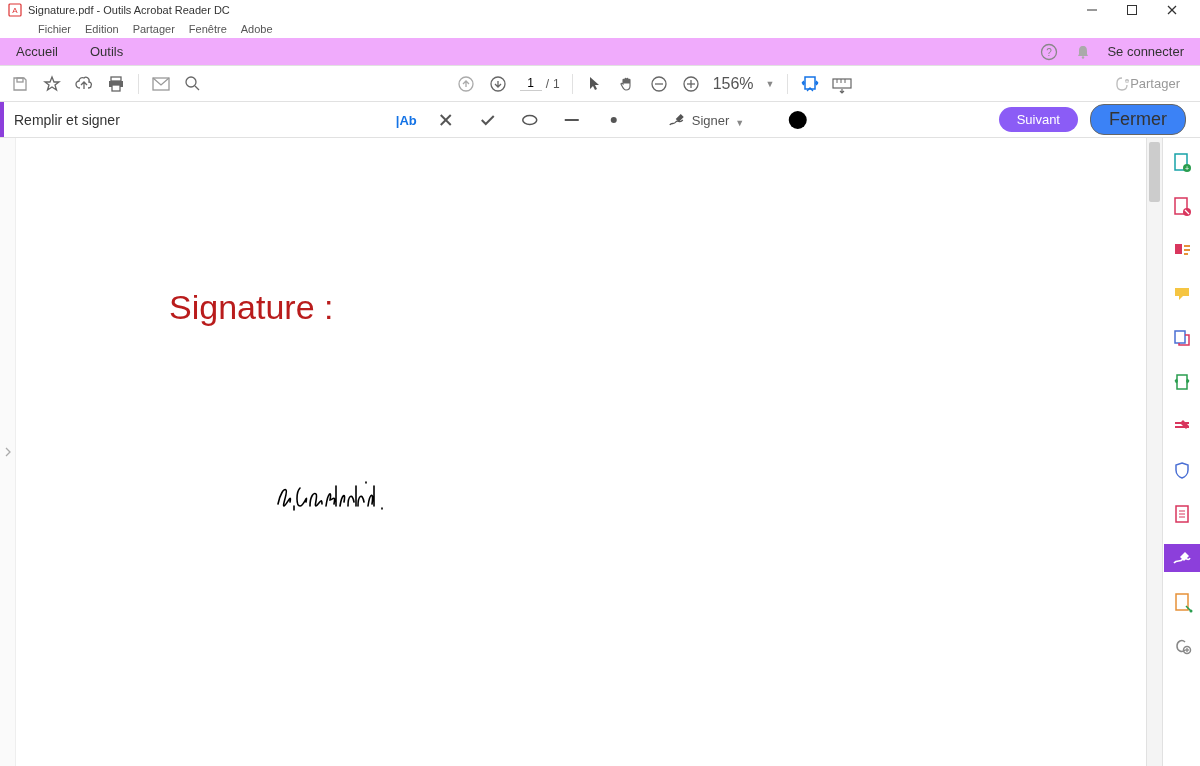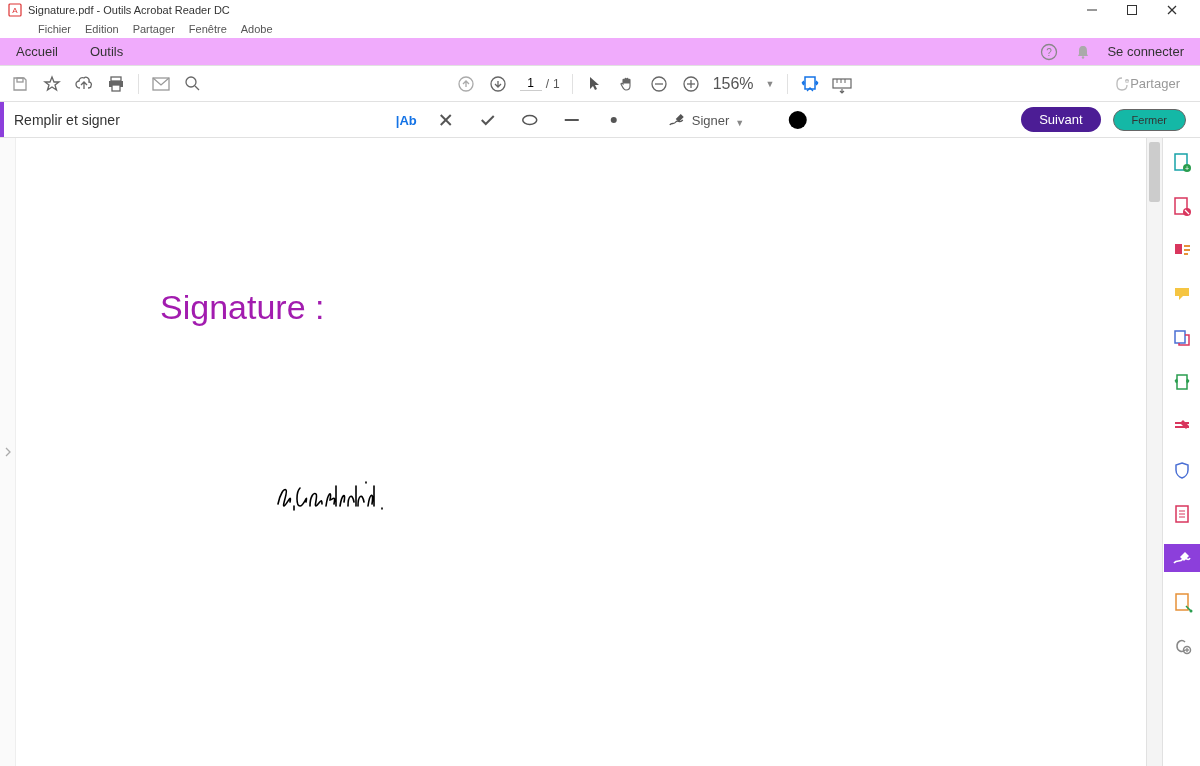--- a/index.html
+++ b/index.html
@@ -32,27 +32,27 @@
 
 .fillsign { height: 36px; border-bottom: 1px solid #e1e1e1; display: flex; align-items: center; padding: 0 14px; position: relative; }
 .fillsign .leftaccent { position: absolute; left: 0; top: 0; bottom: 0; width: 4px; background: #8c3fdb; }
 .fillsign .label { font-size: 14px; color: #333; }
 .fillsign .tools { position: absolute; left: 50%; transform: translateX(-50%); display: flex; align-items: center; gap: 22px; }
 .fillsign .tools .tool { width: 20px; height: 20px; display: flex; align-items: center; justify-content: center; color: #555; }
 .fillsign .tools .tool.active { color: #0f172a; }
 .fillsign .signer { display: flex; align-items: flex-end; gap: 6px; color: #555; font-size: 13px; }
 .colordot { width: 18px; height: 18px; border-radius: 50%; background: #000; }
 .fillsign .rightbtns { margin-left: auto; display: flex; gap: 12px; align-items: center; }
-.btn-primary { background: #4c1d95; color: #fff; border-radius: 14px; padding: 5px 18px; font-size: 13px; border: none; }
-.btn-outline { background: #14b8a6; color: #333; border: 1px solid #666; border-radius: 14px; padding: 4px 18px; font-size: 11px; }
+.btn-primary { background: #8b5cf6; color: #fff; border-radius: 14px; padding: 5px 18px; font-size: 13px; border: none; }
+.btn-outline { background: #3b82f6; color: #333; border: 1px solid #666; border-radius: 14px; padding: 4px 18px; font-size: 18px; }
 
 .content { position: absolute; top: 138px; bottom: 0; left: 0; right: 0; display: flex; }
 .leftgutter { width: 16px; background: #fafafa; border-right: 1px solid #eee; display: flex; align-items: center; justify-content: center; color: #aaa; }
 .page { flex: 1; background: #fff; position: relative; overflow: hidden; }
-.page .sigtitle { position: absolute; top: 150px; left: 144px; font-size: 34px; color: #a21caf; }
+.page .sigtitle { position: absolute; top: 150px; left: 153px; font-size: 34px; color: #b91c1c; }
 .page .handsig { position: absolute; top: 340px; left: 258px; }
 .scrollbar { width: 16px; background: #f4f4f4; border-left: 1px solid #e1e1e1; position: relative; }
 .scrollbar .thumb { position: absolute; top: 4px; left: 2px; right: 2px; height: 60px; background: #ccc; border-radius: 2px; }
 
 .rightpanel { width: 38px; background: #fff; border-left: 1px solid #e1e1e1; display: flex; flex-direction: column; align-items: center; padding-top: 10px; gap: 16px; }
 .rightpanel .ritem { width: 36px; height: 28px; display: flex; align-items: center; justify-content: center; }
 .rightpanel .ritem.active { background: #8c3fdb; }
 .rightpanel .ritem svg { display: block; }
 
 svg { overflow: visible; }

